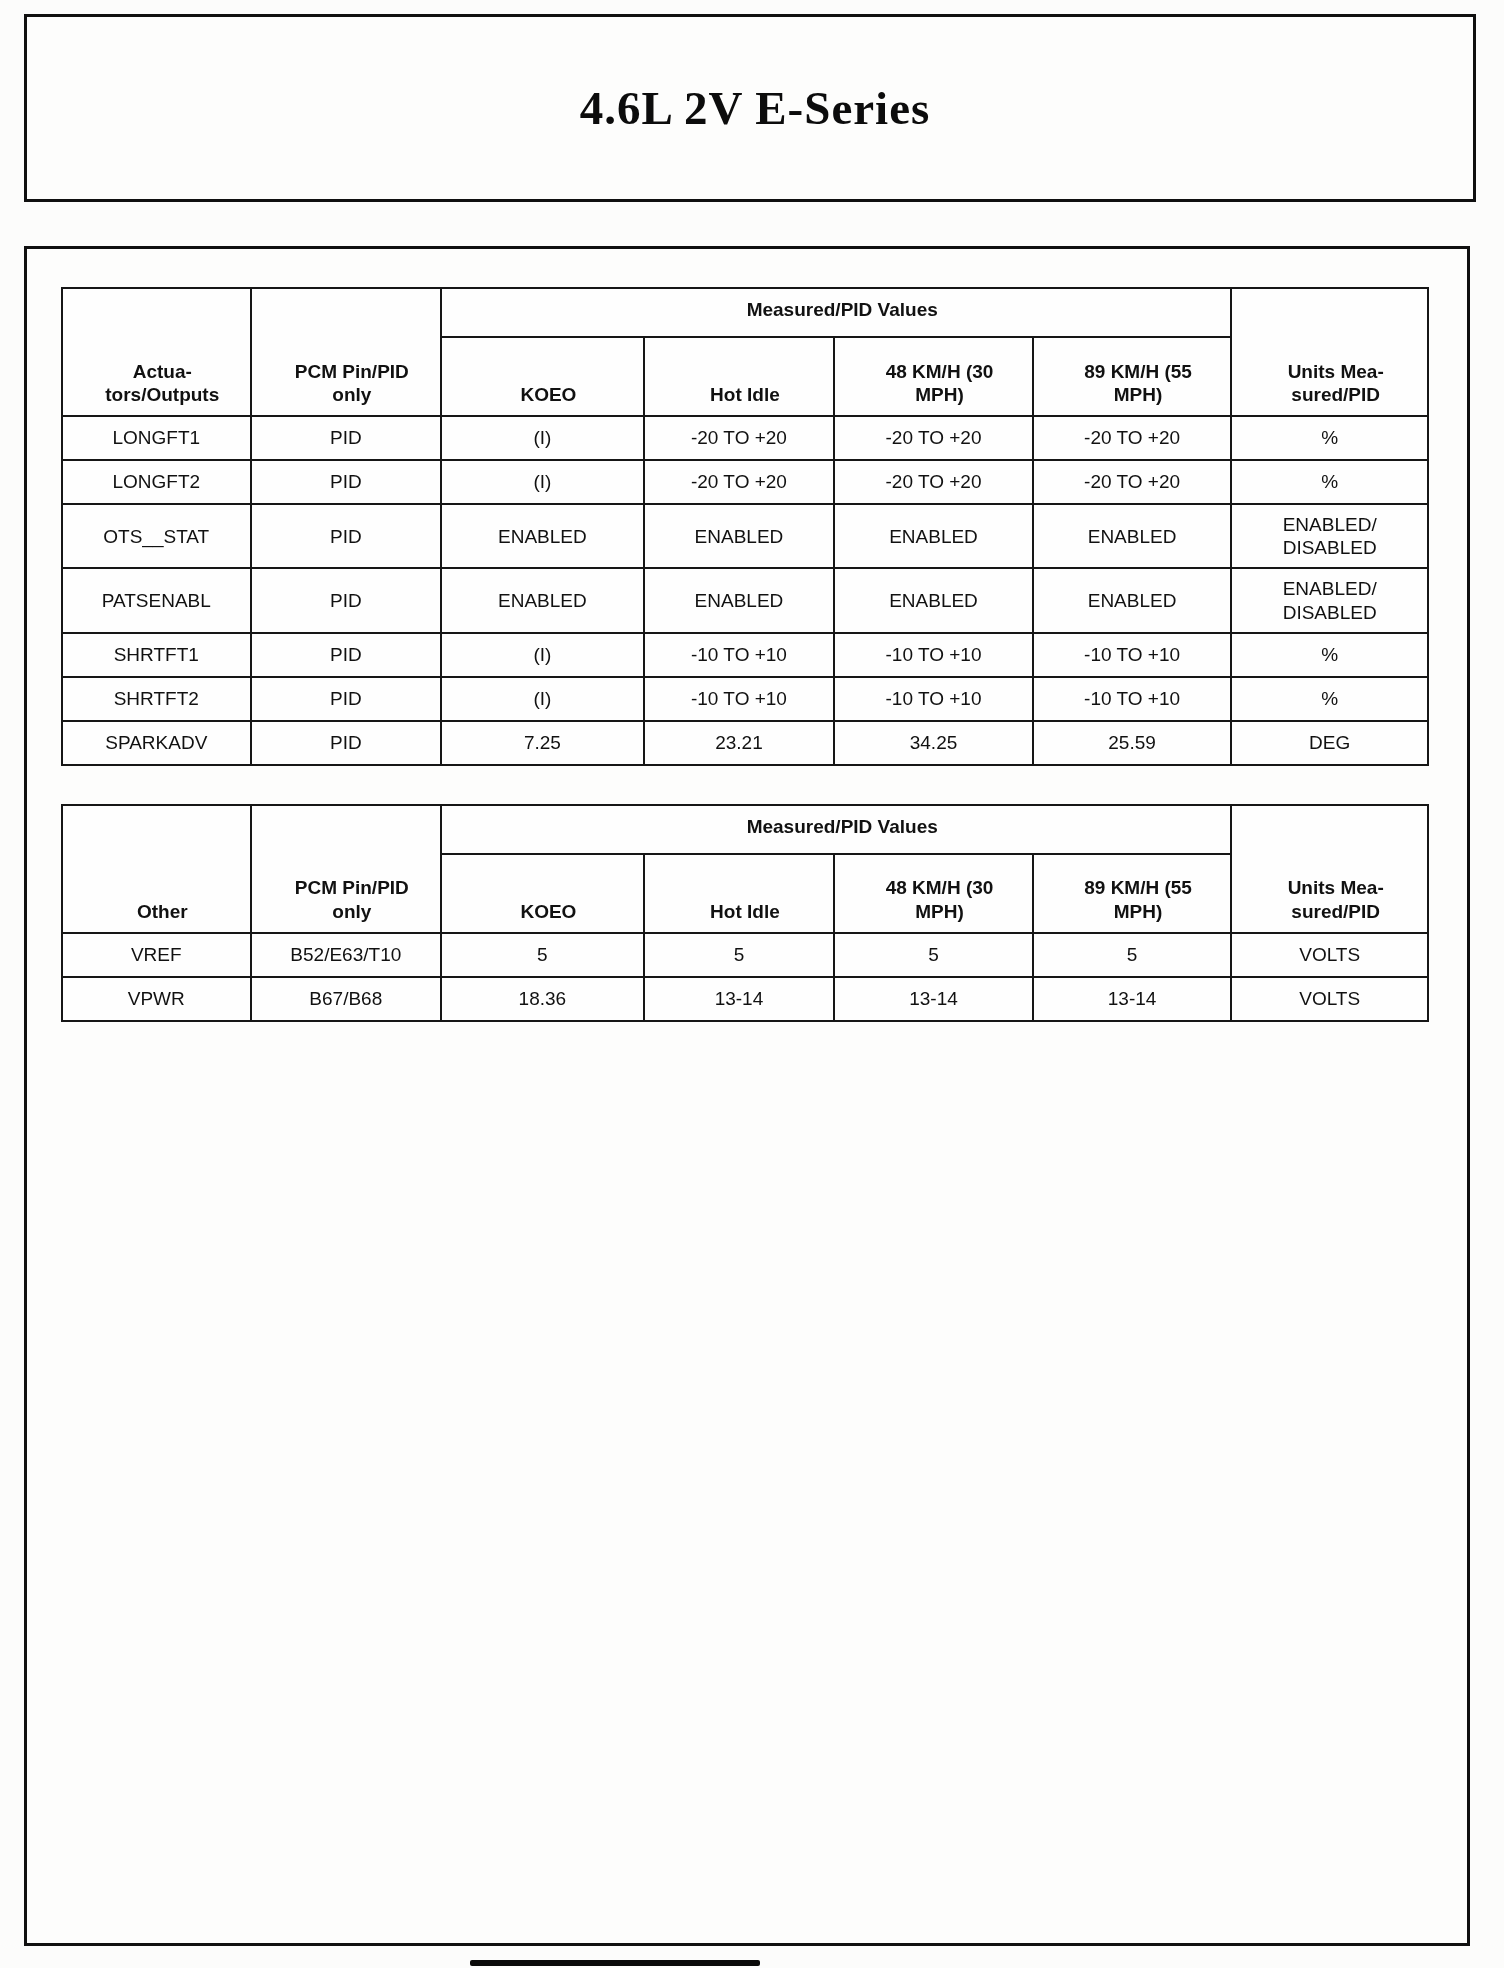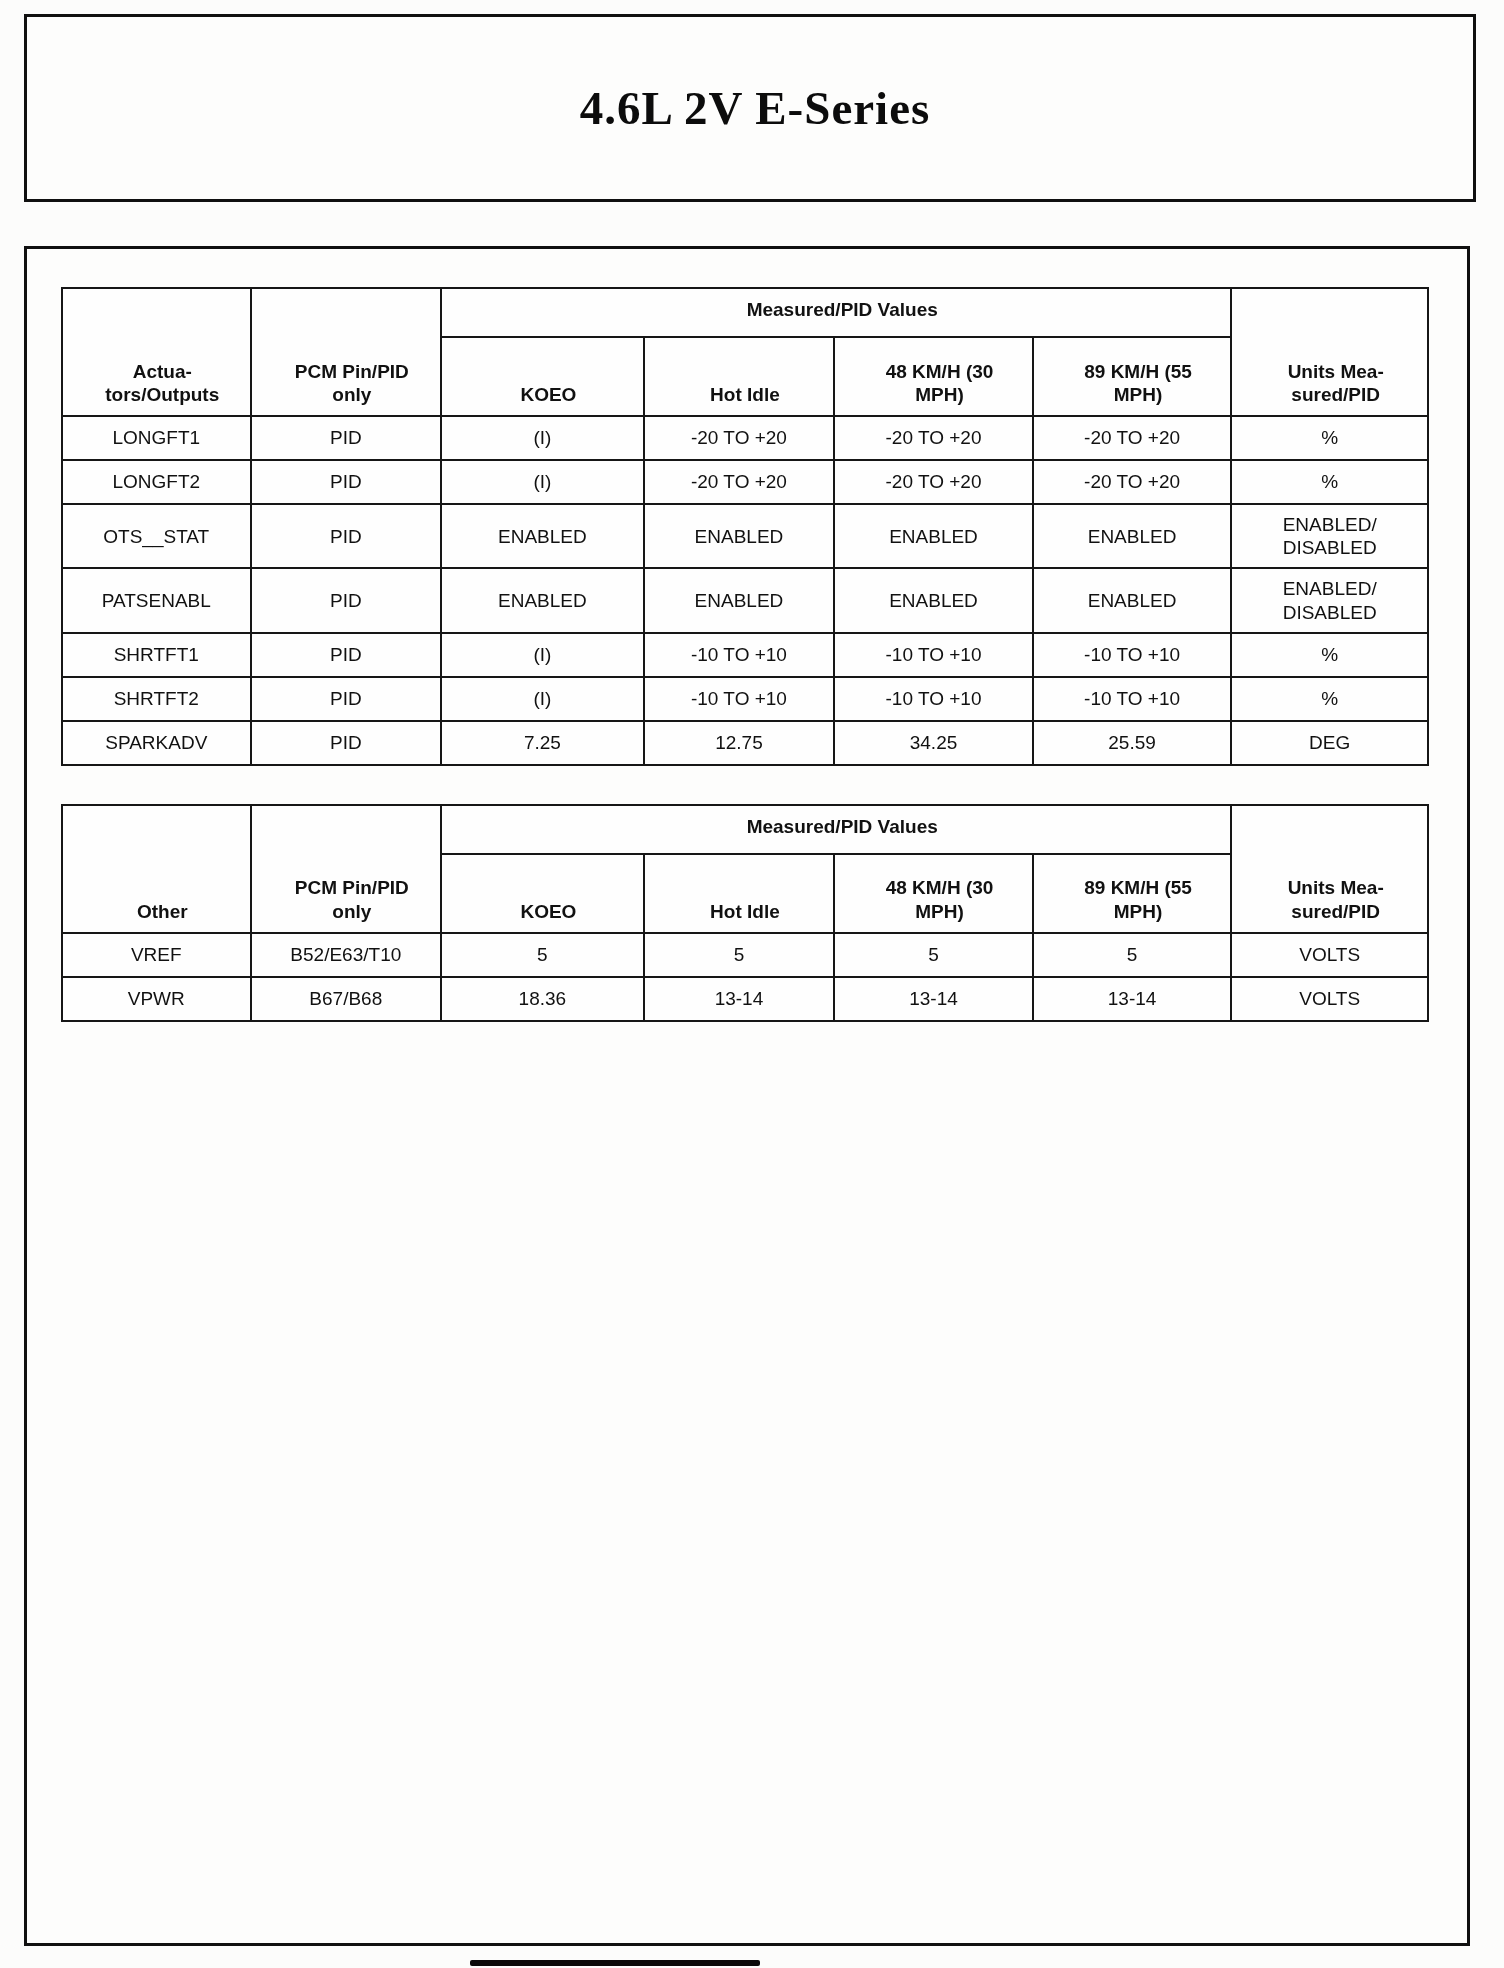--- a/index.html
+++ b/index.html
@@ -187,21 +187,21 @@
             <td>(I)</td>
             <td>-10 TO +10</td>
             <td>-10 TO +10</td>
             <td>-10 TO +10</td>
             <td>%</td>
           </tr>
           <tr>
             <td>SPARKADV</td>
             <td>PID</td>
             <td>7.25</td>
-            <td>12.75</td>
+            <td>23.21</td>
             <td>34.25</td>
             <td>25.59</td>
             <td>DEG</td>
           </tr>
         </tbody>
     </table>
 
     <table class="data">
       <colgroup>
         <col style="width:188px">

